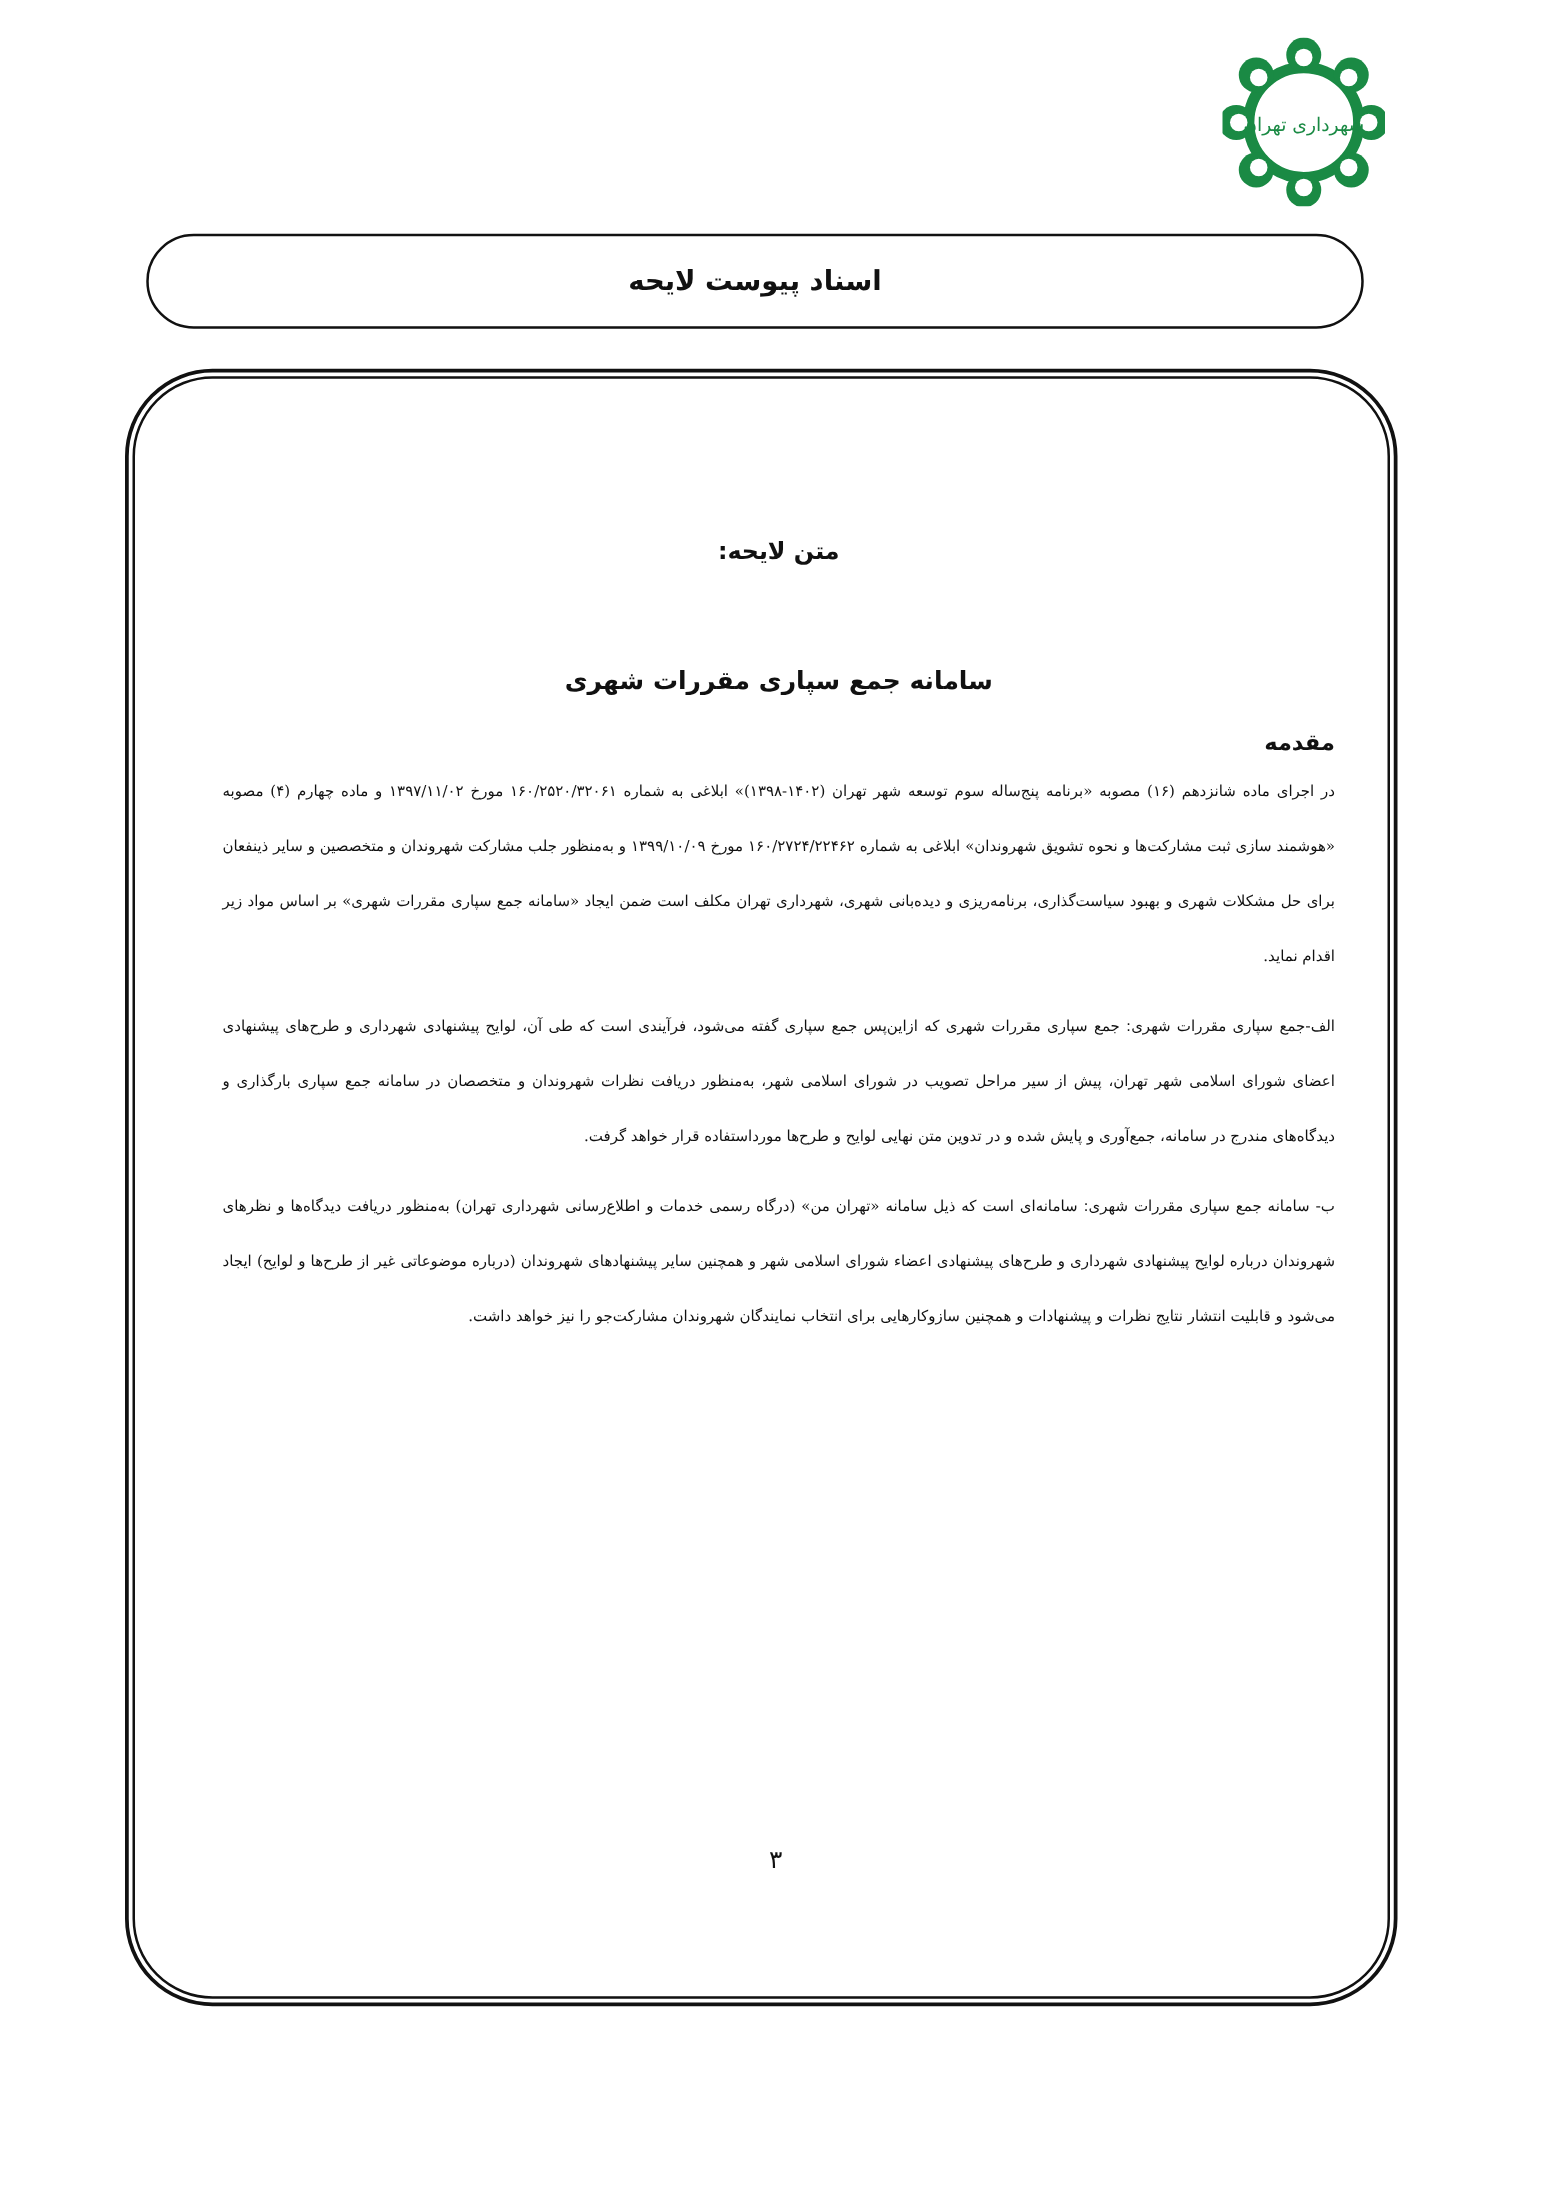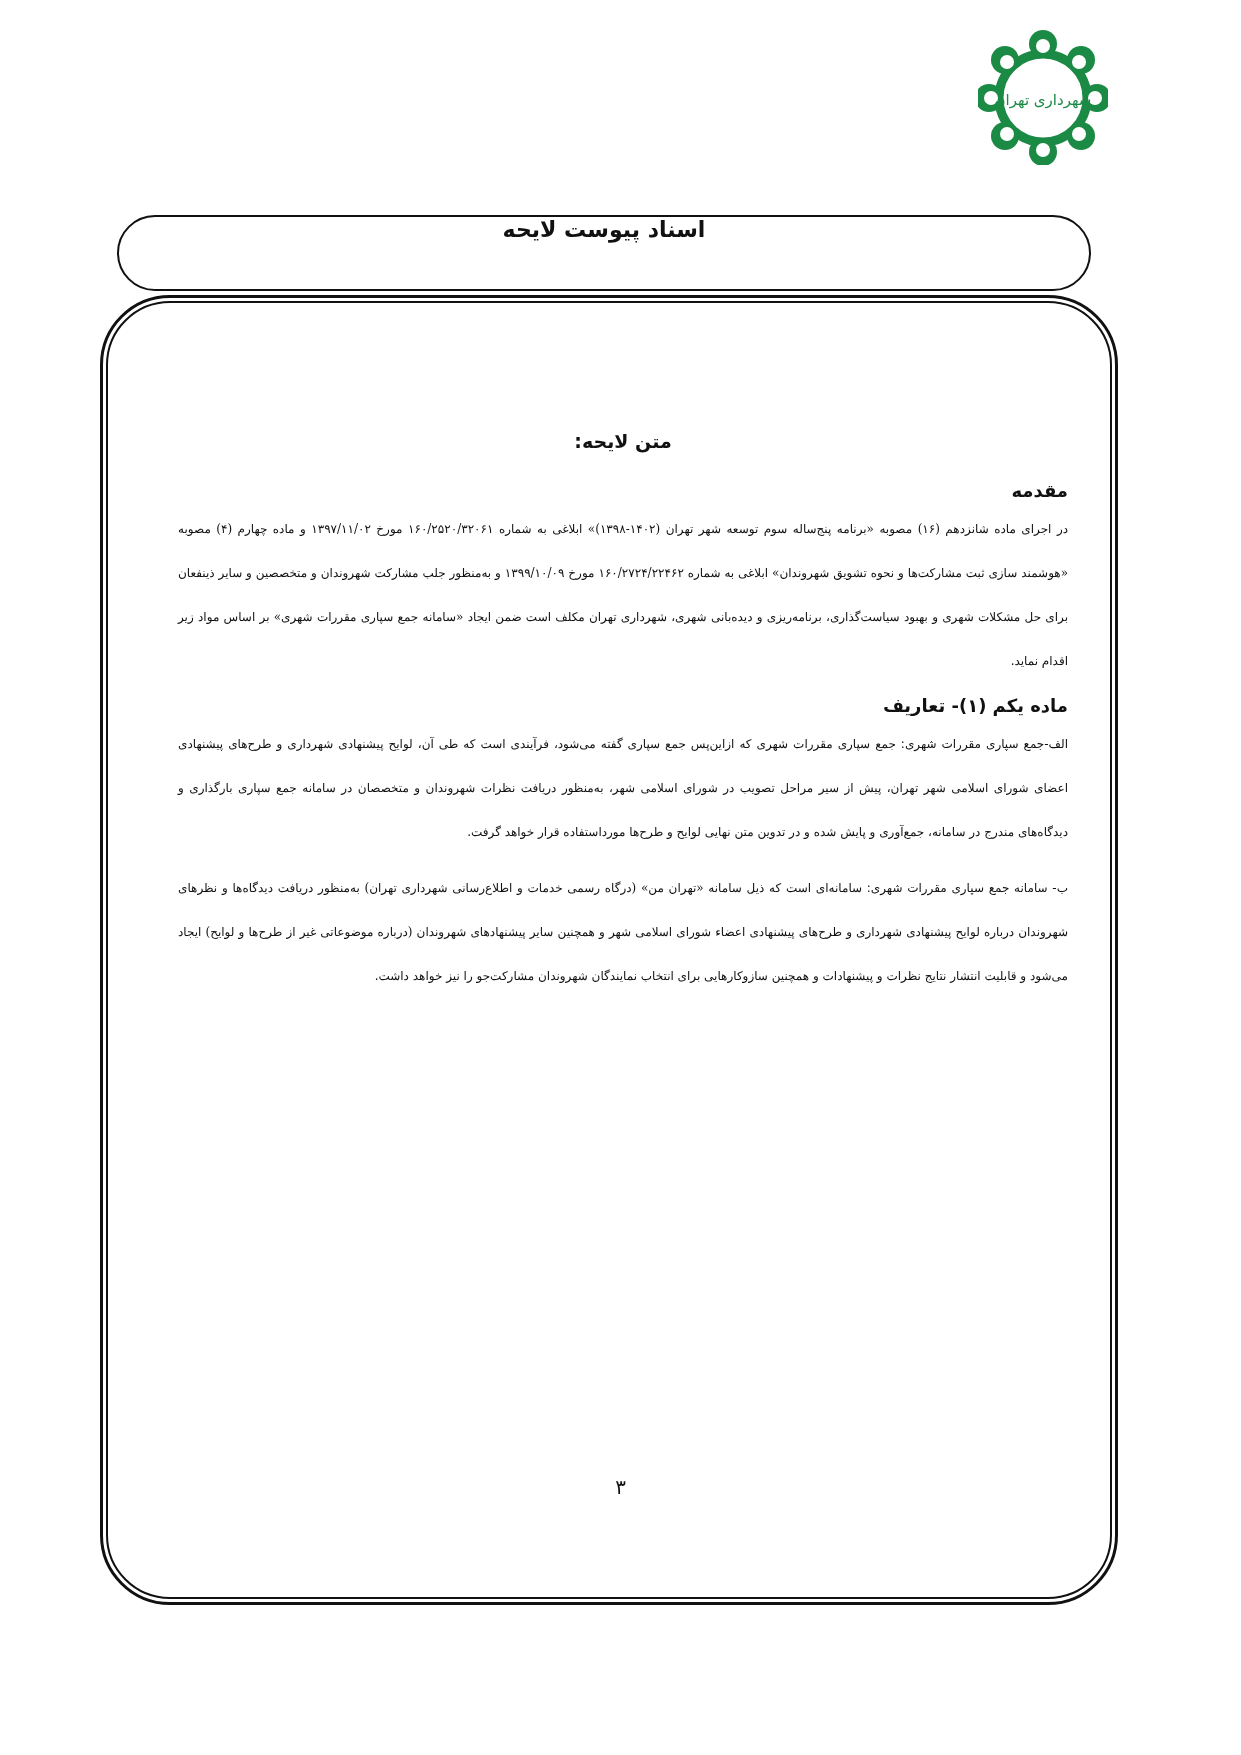--- a/index.html
+++ b/index.html
@@ -7,21 +7,21 @@
       width: 1241px; height: 1755px; position: relative; overflow: hidden;
       font-family: "DejaVu Serif", "Liberation Serif", serif;
       color: #111111;
     }
     .logo {
       position: absolute; left: 978px; top: 30px; width: 130px; height: 135px;
     }
     .title-pill {
       position: absolute; left: 117px; top: 187px; width: 974px; height: 76px;
       border: 2px solid #111; border-radius: 40px; box-sizing: border-box;
-      display: flex; justify-content: center; margin-top: 28px;
+      display: flex; align-items: center; justify-content: center;
     }
     .title-pill .title-text {
       font-family: "DejaVu Sans", sans-serif; font-weight: bold; font-size: 22px;
       direction: rtl;
     }
     .frame-outer {
       position: absolute; left: 100px; top: 295px; width: 1018px; height: 1310px;
       border: 3px solid #111; border-radius: 70px; box-sizing: border-box;
     }
     .frame-inner {
@@ -87,25 +87,25 @@
 
 <div class="title-pill">
   <span class="title-text">اسناد پیوست لایحه</span>
 </div>
 
 <div class="frame-outer"></div>
 <div class="frame-inner"></div>
 
 <div class="content">
   <div class="section-title lead-title">متن لایحه:</div>
+  <div class="section-title doc-title">سامانه جمع سپاری مقررات شهری</div>
 
   <div class="subheading">مقدمه</div>
   <p class="para">در اجرای ماده شانزدهم (۱۶) مصوبه «برنامه پنج‌ساله سوم توسعه شهر تهران (۱۴۰۲-۱۳۹۸)» ابلاغی به شماره ۱۶۰/۲۵۲۰/۳۲۰۶۱ مورخ ۱۳۹۷/۱۱/۰۲ و ماده چهارم (۴) مصوبه «هوشمند سازی ثبت مشارکت‌ها و نحوه تشویق شهروندان» ابلاغی به شماره ۱۶۰/۲۷۲۴/۲۲۴۶۲ مورخ ۱۳۹۹/۱۰/۰۹ و به‌منظور جلب مشارکت شهروندان و متخصصین و سایر ذینفعان برای حل مشکلات شهری و بهبود سیاست‌گذاری، برنامه‌ریزی و دیده‌بانی شهری، شهرداری تهران مکلف است ضمن ایجاد «سامانه جمع سپاری مقررات شهری» بر اساس مواد زیر اقدام نماید.</p>
 
-  <div class="subheading" style="margin-top:10px">ماده یکم (۱)- تعاریف</div>
 
   <p class="para">
     <b>الف-جمع سپاری مقررات شهری:</b><span> جمع سپاری مقررات شهری که ازاین‌پس جمع سپاری گفته می‌شود، فرآیندی است که طی آن، لوایح پیشنهادی شهرداری و طرح‌های پیشنهادی اعضای شورای اسلامی شهر تهران، پیش از سیر مراحل تصویب در شورای اسلامی شهر، به‌منظور دریافت نظرات شهروندان و متخصصان در سامانه جمع سپاری بارگذاری و دیدگاه‌های مندرج در سامانه، جمع‌آوری و پایش شده و در تدوین متن نهایی لوایح و طرح‌ها مورداستفاده قرار خواهد گرفت.</span>
   </p>
 
   <p class="para">
     <b>ب- سامانه جمع سپاری مقررات شهری:</b><span> سامانه‌ای است که ذیل سامانه «تهران من» (درگاه رسمی خدمات و اطلاع‌رسانی شهرداری تهران) به‌منظور دریافت دیدگاه‌ها و نظرهای شهروندان درباره لوایح پیشنهادی شهرداری و طرح‌های پیشنهادی اعضاء شورای اسلامی شهر و همچنین سایر پیشنهادهای شهروندان (درباره موضوعاتی غیر از طرح‌ها و لوایح) ایجاد می‌شود و قابلیت انتشار نتایج نظرات و پیشنهادات و همچنین سازوکارهایی برای انتخاب نمایندگان شهروندان مشارکت‌جو را نیز خواهد داشت.</span>
   </p>
 </div>
 

